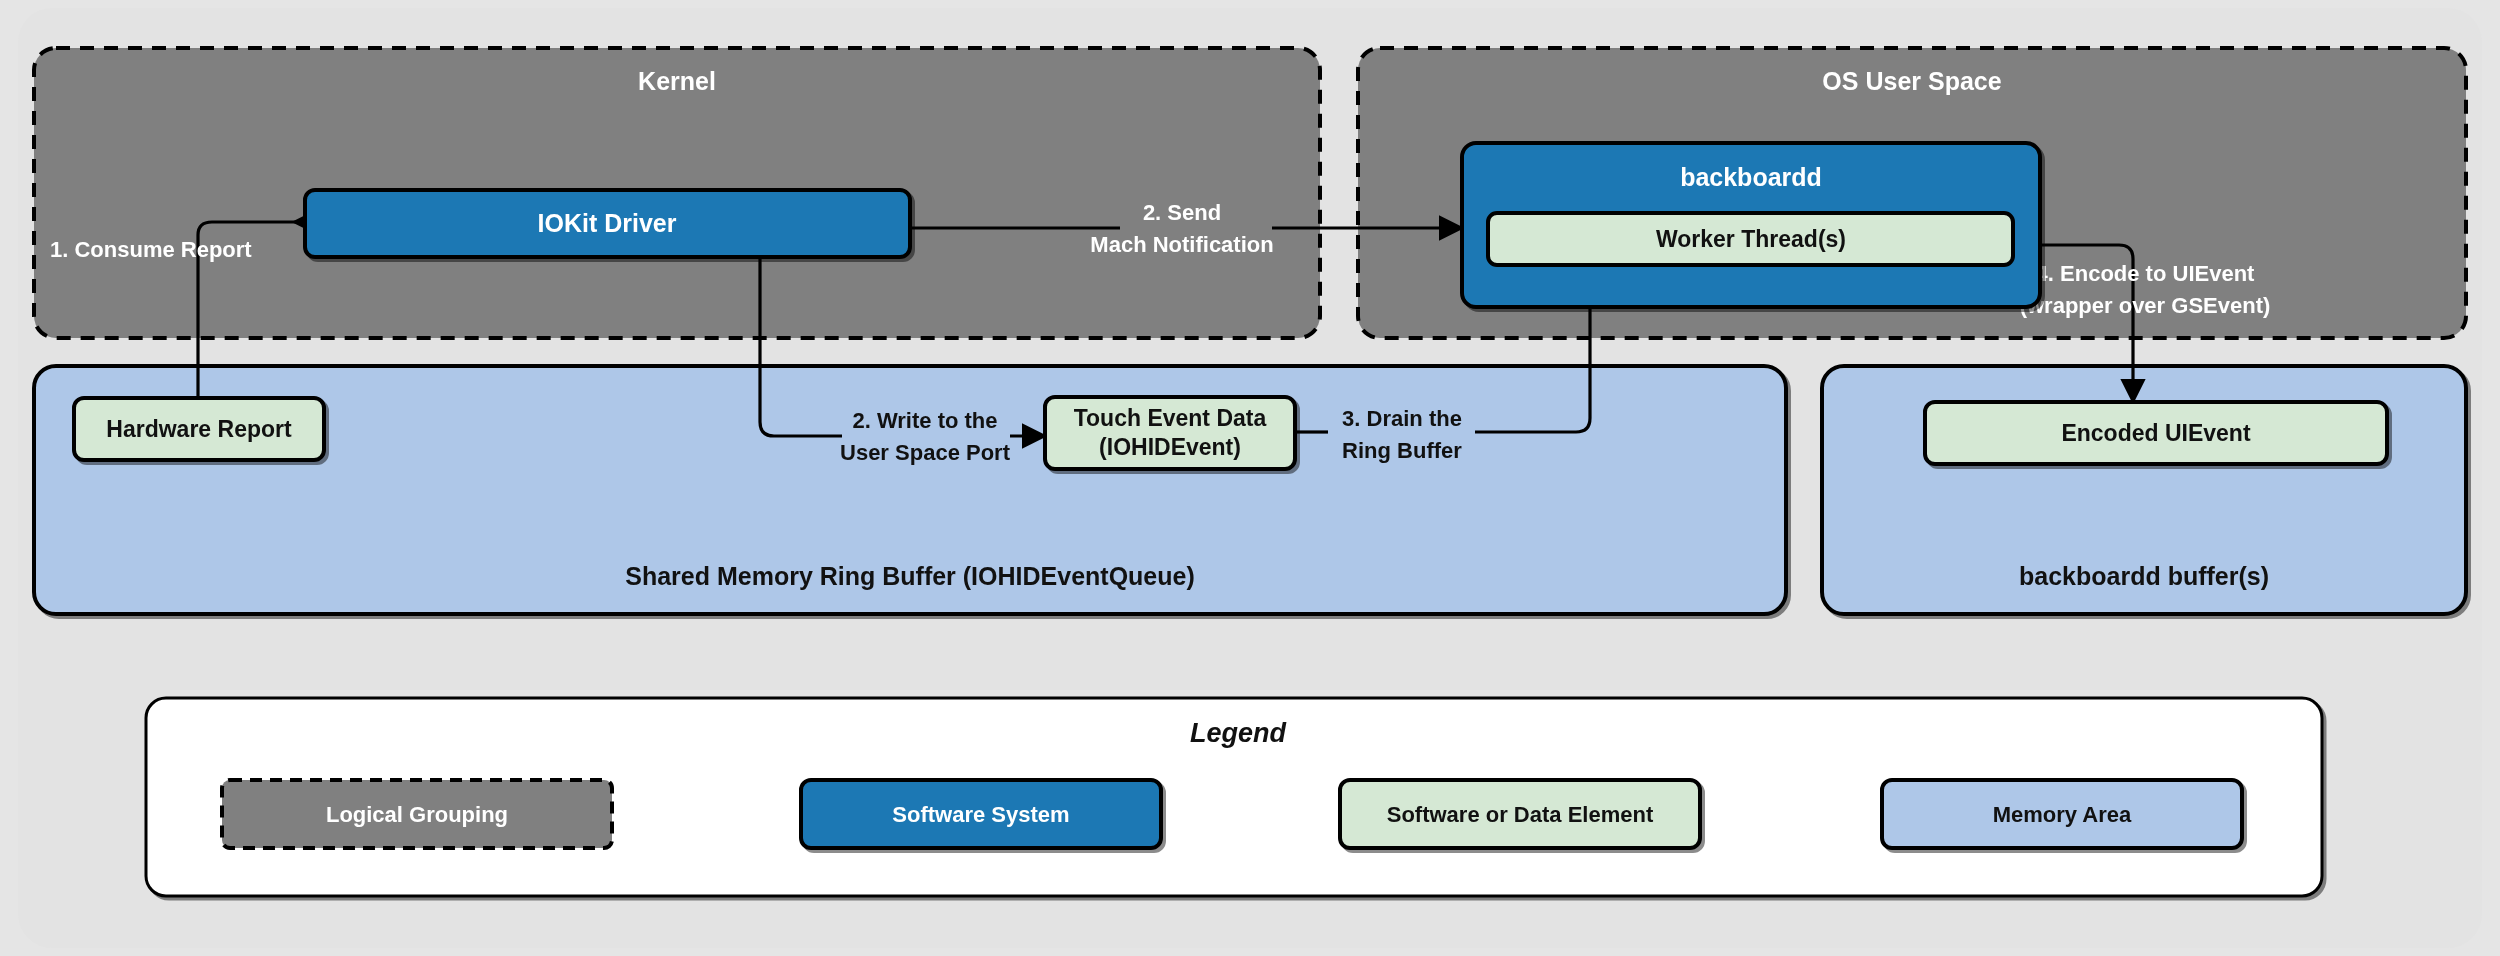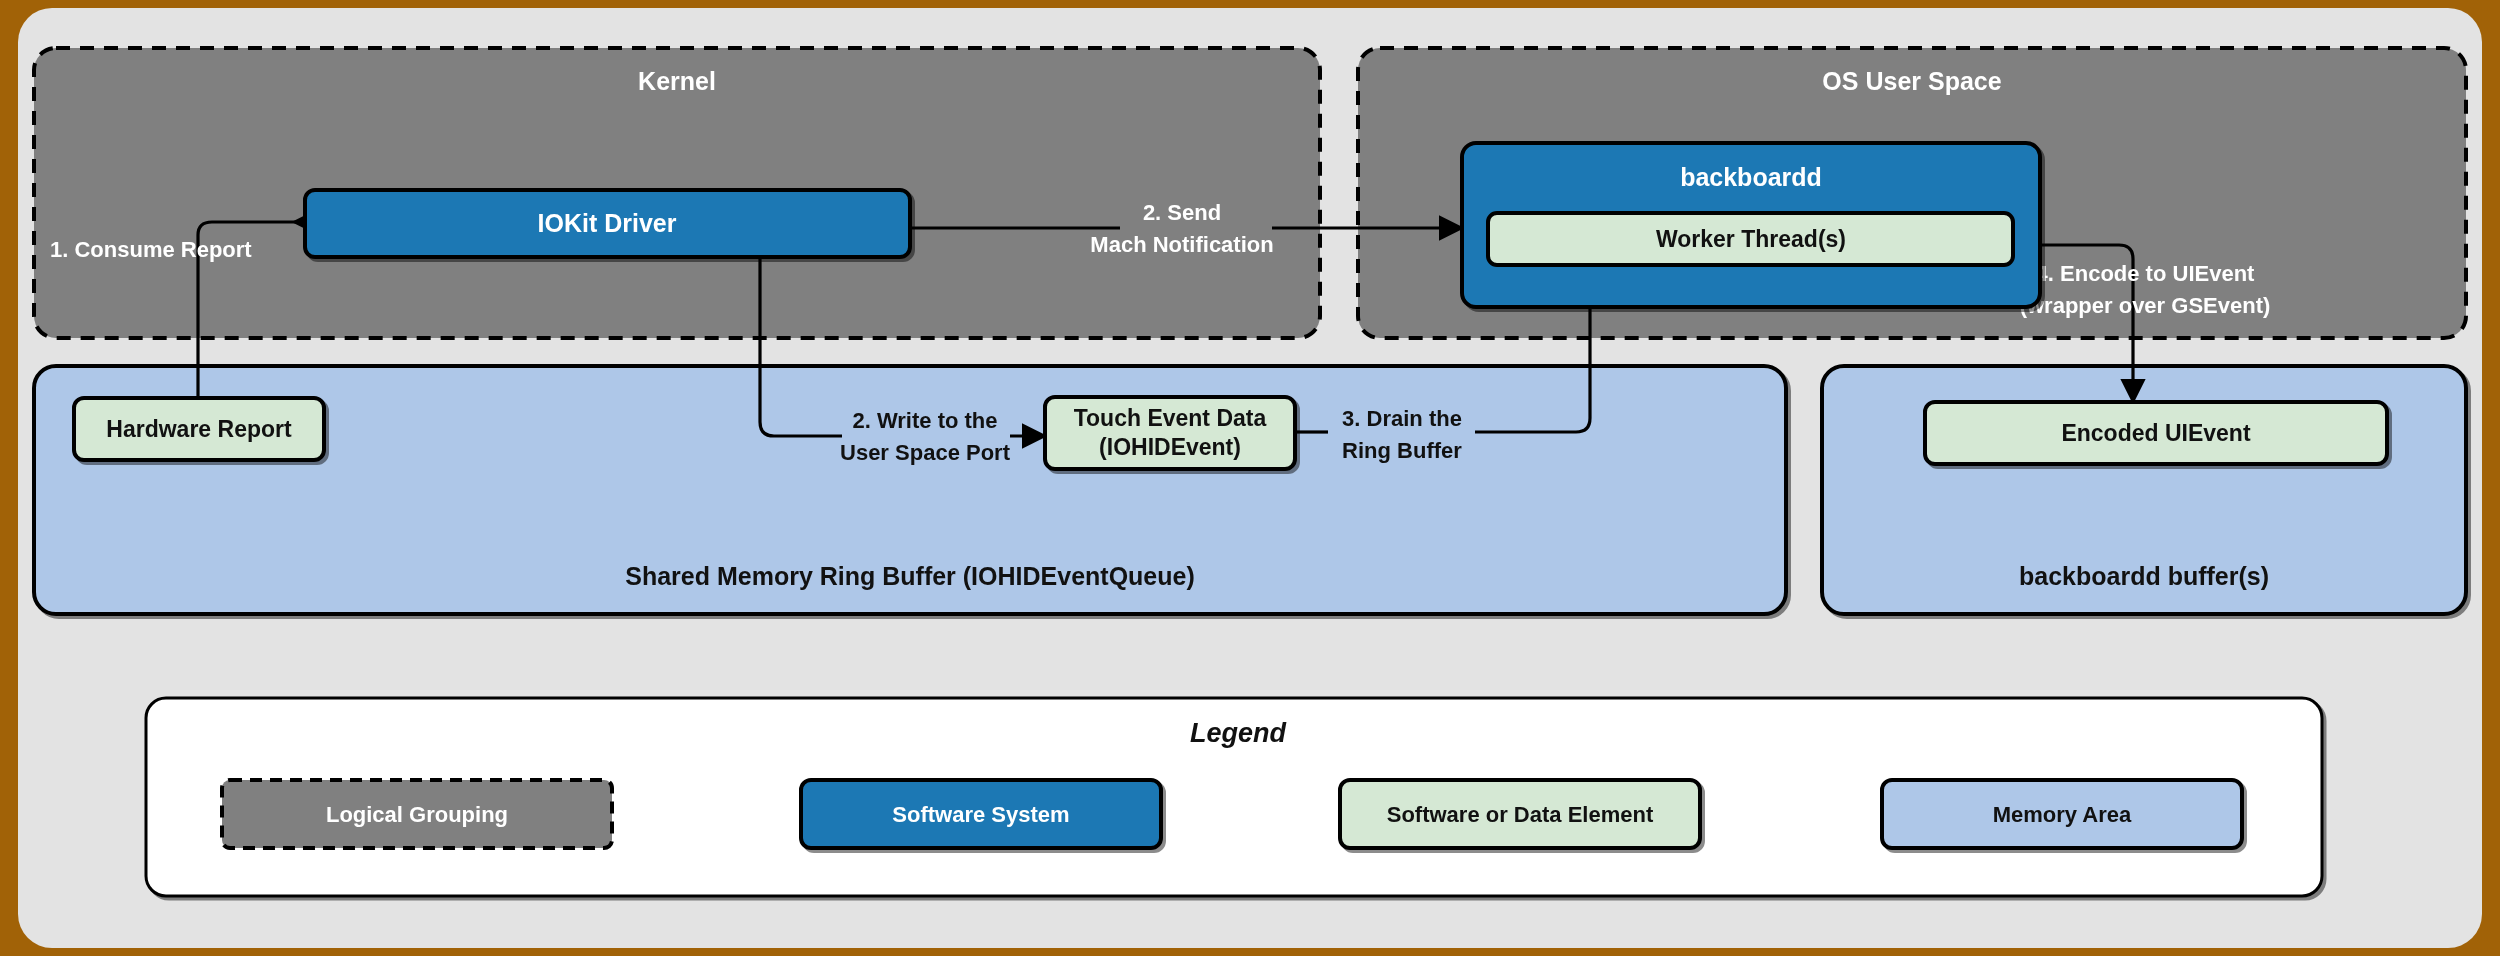--- a/index.html
+++ b/index.html
@@ -8,21 +8,21 @@
     background: #000000;
     width: 2500px;
     height: 956px;
     overflow: hidden;
     font-family: "Liberation Sans", sans-serif;
   }
   #stage {
     position: relative;
     width: 2500px;
     height: 956px;
-    background: #a16207;
+    background: #e5e5e5;
   }
   #canvas-bg {
     position: absolute;
     left: 18px;
     top: 8px;
     width: 2464px;
     height: 940px;
     background: #E3E3E3;
     border-radius: 34px;
   }

